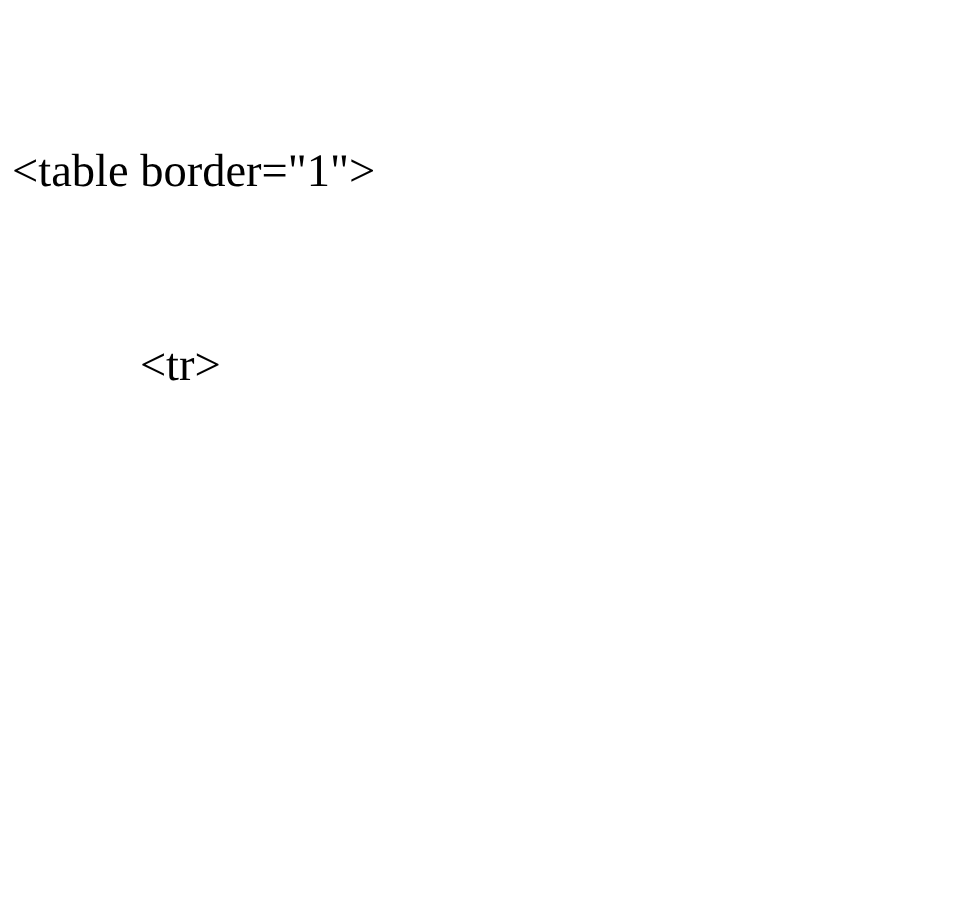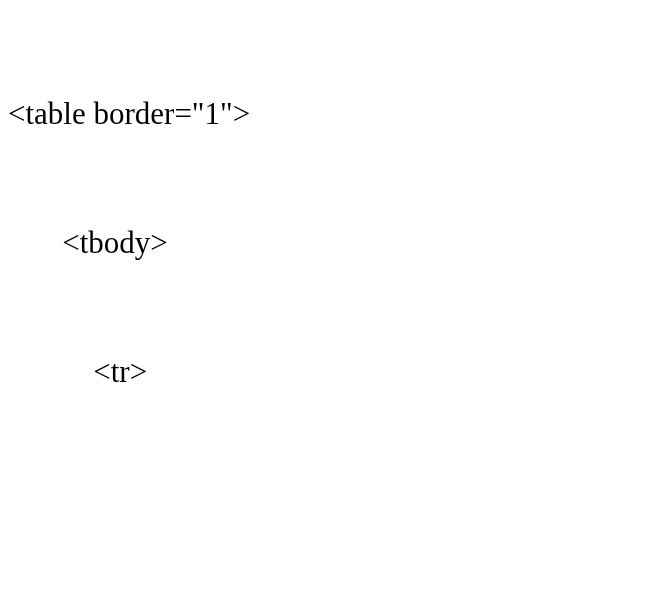--- a/index.html
+++ b/index.html
@@ -22,21 +22,20 @@
   }
   .code-line {
     height: 43px;
   }
 </style>
 </head>
 <body>
 
 <div class="code-block">
   <div class="code-line">&lt;table border="1"&gt;</div>
-  <div class="code-line">       &lt;tbody&gt;</div>
   <div class="code-line">           &lt;tr&gt;</div>
   
   
   
   
   
   
   
   
   

